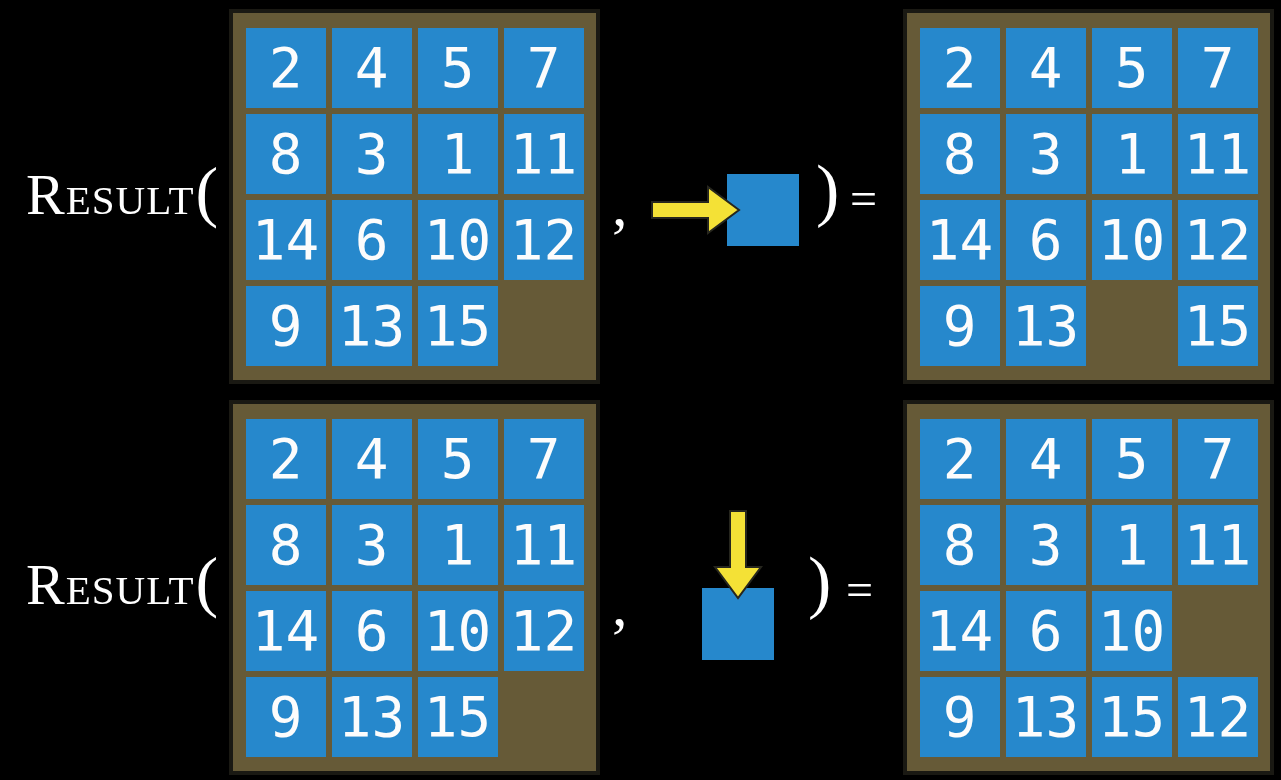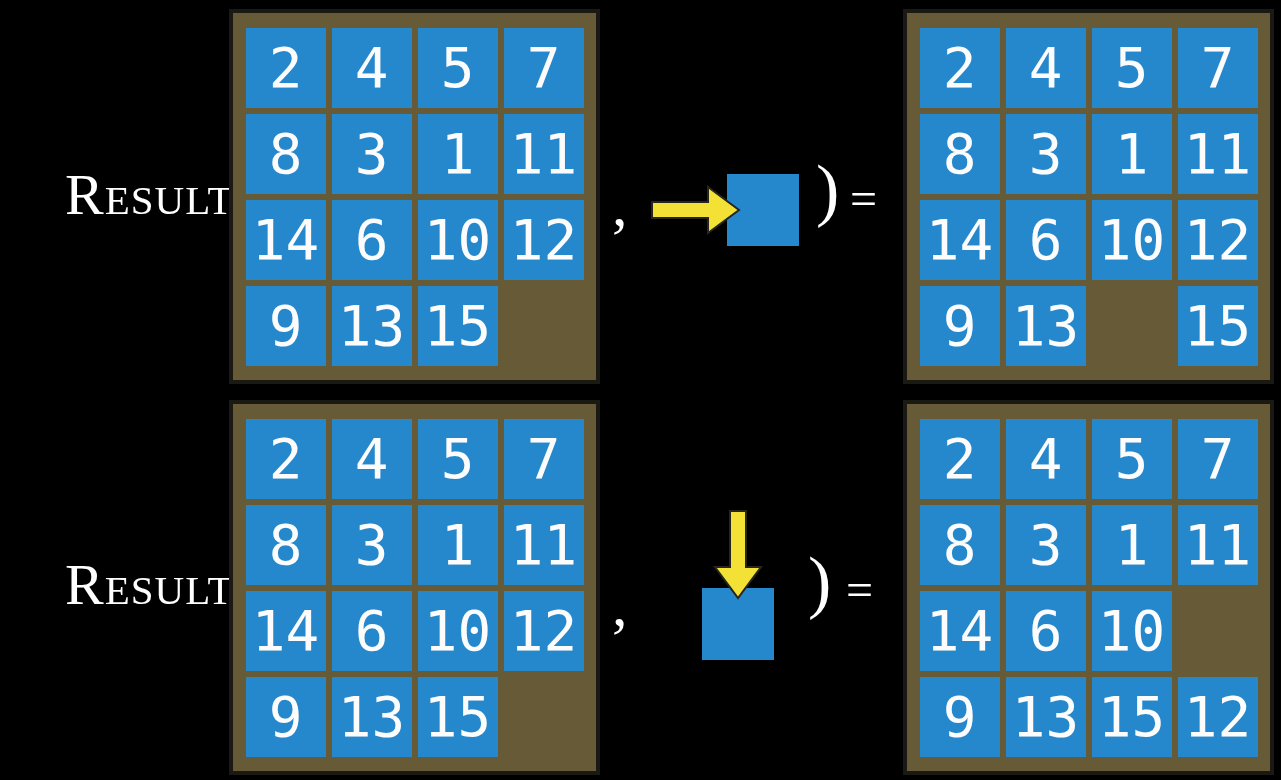--- a/index.html
+++ b/index.html
@@ -4,21 +4,21 @@
 <style>
   html,body { margin:0; padding:0; background:#000; }
   .canvas {
     position:relative; width:1281px; height:780px;
     background:var(--bg,#000); overflow:hidden;
     font-family:"Liberation Serif", serif;
   }
   .fn-label {
     position:absolute; color:#fff; line-height:1; white-space:nowrap;
   }
-  .fn-name { font-variant:small-caps; font-size:58px; letter-spacing:1px;margin-left:39px; }
+  .fn-name { font-variant:small-caps; font-size:58px; letter-spacing:1px; }
   .open-paren { font-size:68px; font-variant:normal; margin-left:1px; }
   .board {
     position:absolute; width:371px; height:375px; box-sizing:border-box;
     background:var(--brown,#665A37);
     border:4px solid var(--board-border,#1A1913);
     display:grid;
     grid-template-columns:repeat(4,80px);
     grid-template-rows:repeat(4,80px);
     gap:6px; place-content:center;
   }

